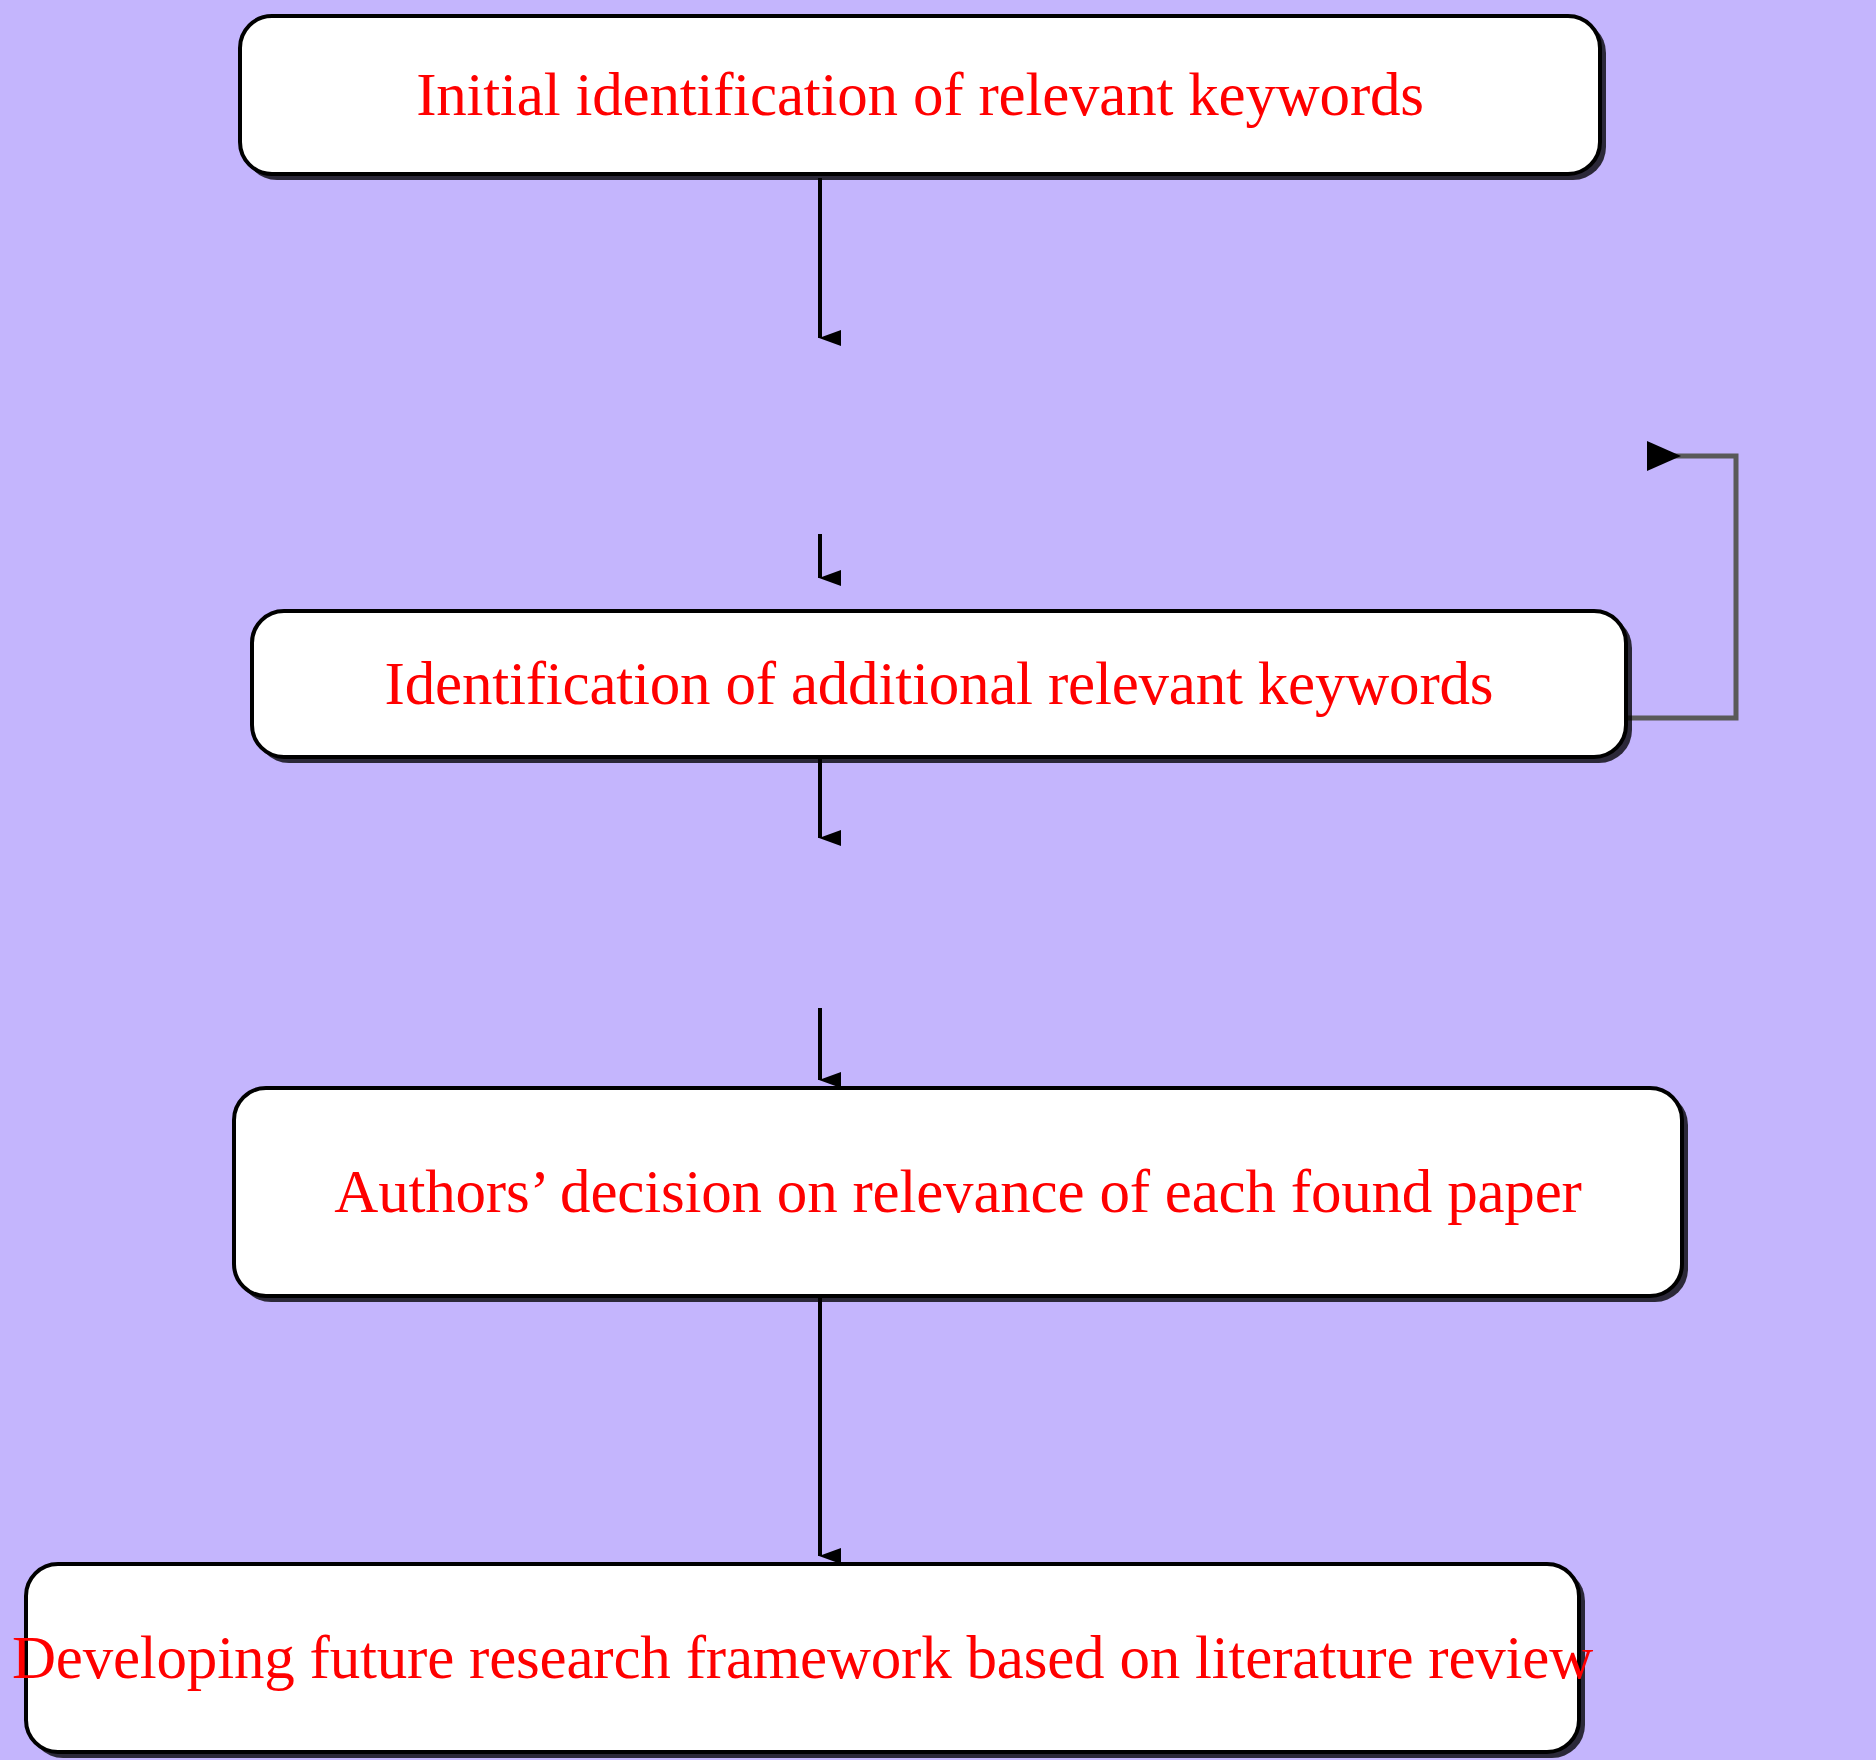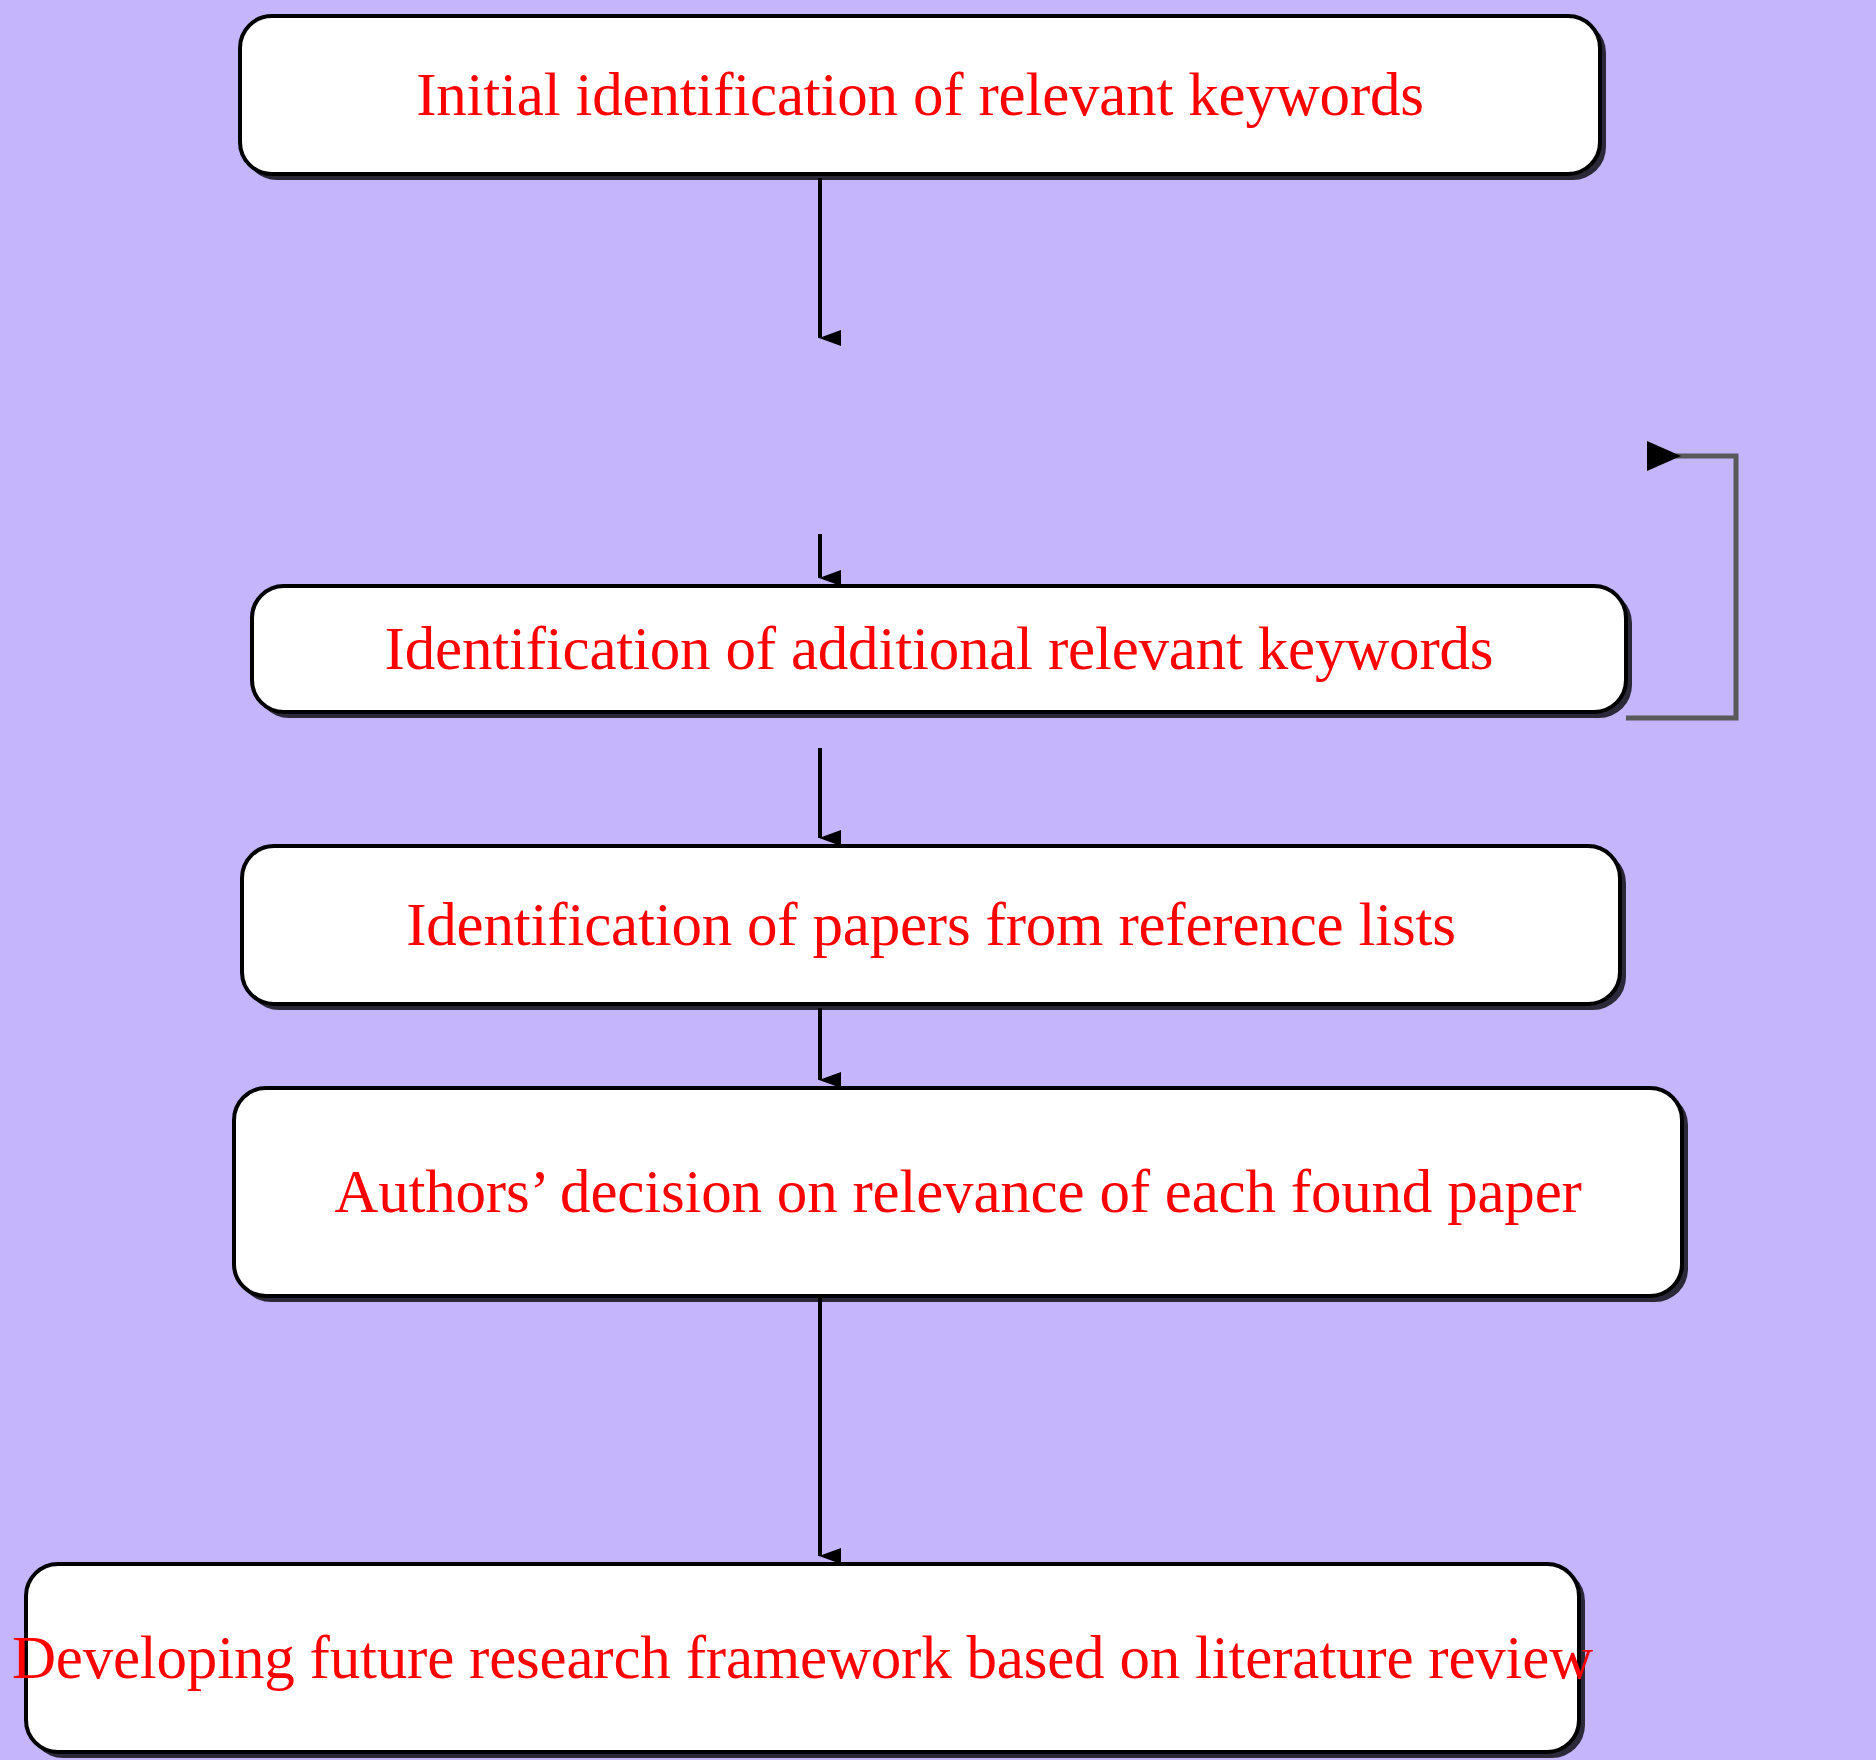--- a/index.html
+++ b/index.html
@@ -75,27 +75,24 @@
     <line x1="820" y1="1278" x2="820" y2="1556" stroke="#000000" stroke-width="4" marker-end="url(#arrowDown)"></line>
 
     <path d="M1626,718 L1736,718 L1736,456 L1648,456" fill="none" stroke="#595959" stroke-width="5" marker-end="url(#arrowLeft)"></path>
   </svg>
 
   <div class="node" style="left:238px; top:14px; width:1364px; height:162px;">
     <span class="label">Initial identification of relevant keywords</span>
   </div>
 
 
-  <div class="node" style="left:250px; top:584px; width:1378px; height:130px;">
+  <div class="node" style="left:250px; top:609px; width:1378px; height:150px;">
     <span class="label">Identification of additional relevant keywords</span>
   </div>
 
-  <div class="node" style="left:240px; top:844px; width:1382px; height:162px;">
-    <span class="label">Identification of papers from reference lists</span>
-  </div>
 
   <div class="node" style="left:232px; top:1086px; width:1452px; height:212px;">
     <span class="label">Authors’ decision on relevance of each found paper</span>
   </div>
 
   <div class="node" style="left:24px; top:1562px; width:1557px; height:192px;">
     <span class="label">Developing future research framework based on literature review</span>
   </div>
 
 </div>

